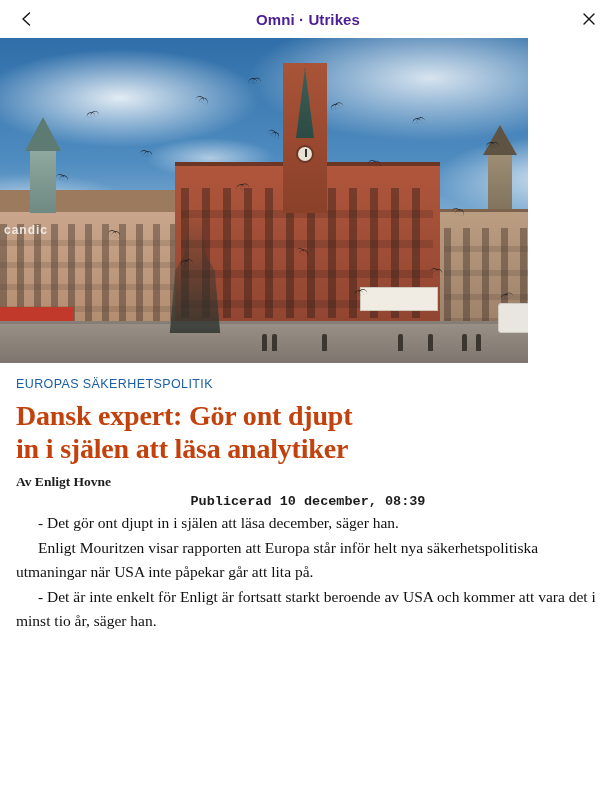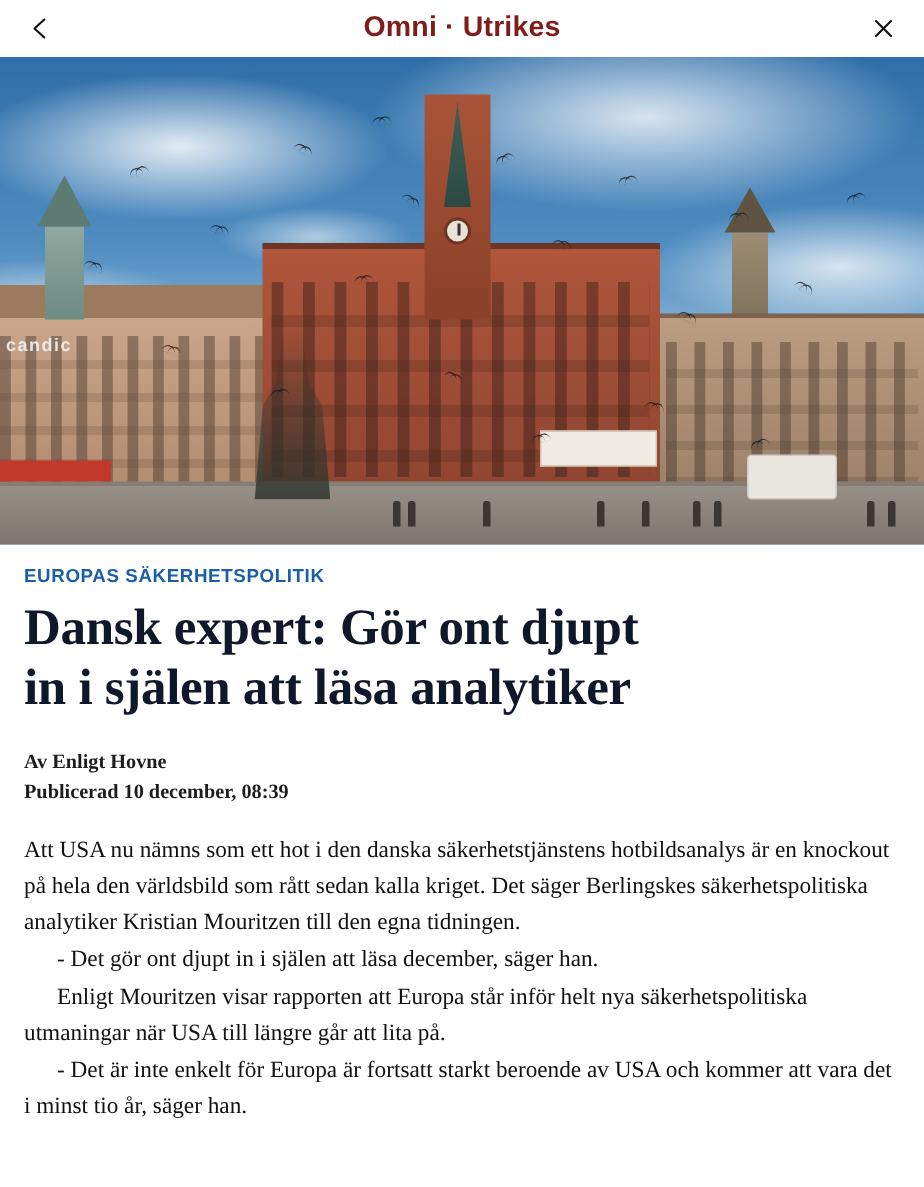--- a/index.html
+++ b/index.html
@@ -27,45 +27,45 @@
     display: flex;
     align-items: center;
     justify-content: space-between;
     padding: 0 14px;
     position: relative;
   }
   .topbar-title {
     position: absolute;
     left: 0; right: 0;
     text-align: center;
-    font-size: 19px;
+    font-size: 15px;
     font-weight: bold;
-    color: #7f1d1d;
+    color: #4c1d95;
     letter-spacing: 0.1px;
     pointer-events: none;
   }
   .icon-btn {
     width: 26px;
     height: 26px;
     display: flex;
     align-items: center;
     justify-content: center;
     z-index: 2;
     cursor: pointer;
   }
   .icon-btn svg { display: block; }
 
   
   .hero {
     flex: 0 0 325px;
-    width: 616px;
+    width: 528px;
     height: 325px;
     position: relative;
     overflow: hidden;
-    background: #0c4a6e;
+    background: #000000;
   }
   .sky {
     position: absolute;
     inset: 0;
     background:
       radial-gradient(ellipse 200px 70px at 120px 60px, rgba(255,255,255,0.85), rgba(255,255,255,0) 70%),
       radial-gradient(ellipse 260px 90px at 430px 40px, rgba(255,255,255,0.8), rgba(255,255,255,0) 70%),
       radial-gradient(ellipse 180px 60px at 560px 140px, rgba(255,255,255,0.75), rgba(255,255,255,0) 70%),
       radial-gradient(ellipse 150px 50px at 30px 170px, rgba(255,255,255,0.6), rgba(255,255,255,0) 70%),
       linear-gradient(#2f6ea8 0%, #4f8cc0 38%, #8fb8d8 62%, #c3d6e6 80%, #dfe8ef 100%);
@@ -301,47 +301,47 @@
 
   
   .article {
     padding: 14px 16px 0 16px;
     flex: 1 1 auto;
     overflow: hidden;
   }
   .kicker {
     color: #1a5ea8;
     font-size: 12.5px;
-    font-weight: bold;
+    font-weight: normal;
     letter-spacing: 0.4px;
     margin-bottom: 8px;
   }
   .headline {
     font-family: "Liberation Serif", serif;
-    font-size: 34px;
+    font-size: 28px;
     line-height: 1.18;
     font-weight: bold;
-    color: #0f172a;
-    margin-bottom: 19px;
+    color: #c2410c;
+    margin-bottom: 7px;
     letter-spacing: -0.2px;
   }
   .byline {
     font-family: "Liberation Serif", serif;
     font-size: 13.5px;
     font-weight: bold;
     color: #1d1d1d;
     line-height: 1.45;
   }
   .published {
-    font-family: Liberation Serif, serif;
+    font-family: Liberation Mono, monospace;
     font-size: 13.5px;
     font-weight: bold;
     color: #1d1d1d;
     line-height: 1.45;
-    margin-bottom: 18px;
+    text-align: center;
   }
   .body p {
     font-family: "Liberation Serif", serif;
     font-size: 15.5px;
     line-height: 1.55;
     color: #111111;
     margin-bottom: 1px;
   }
   .body p.indent {
     text-indent: 22px;
@@ -432,21 +432,20 @@
 
     <h1 class="headline">
       <span>Dansk expert: Gör ont djupt</span><br>
       <span>in i själen att läsa analytiker</span>
     </h1>
 
     <div class="byline">Av Enligt Hovne</div>
     <div class="published">Publicerad 10 december, 08:39</div>
 
     <div class="body">
-      <p>Att USA nu nämns som ett hot i den danska säkerhetstjänstens hotbildsanalys är en knockout på hela den världsbild som rått sedan kalla kriget. Det säger Berlingskes säkerhetspolitiska analytiker Kristian Mouritzen till den egna tidningen.</p>
       <p class="indent">- Det gör ont djupt in i själen att läsa december, säger han.</p>
-      <p class="indent">Enligt Mouritzen visar rapporten att Europa står inför helt nya säkerhetspolitiska utmaningar när USA till längre går att lita på.</p>
-      <p class="indent">- Det är inte enkelt för Europa är fortsatt starkt beroende av USA och kommer att vara det i minst tio år, säger han.</p>
+      <p class="indent">Enligt Mouritzen visar rapporten att Europa står inför helt nya säkerhetspolitiska utmaningar när USA inte påpekar går att lita på.</p>
+      <p class="indent">- Det är inte enkelt för Enligt är fortsatt starkt beroende av USA och kommer att vara det i minst tio år, säger han.</p>
     </div>
 
   </div>
 
 </div>
 
 </body></html>

